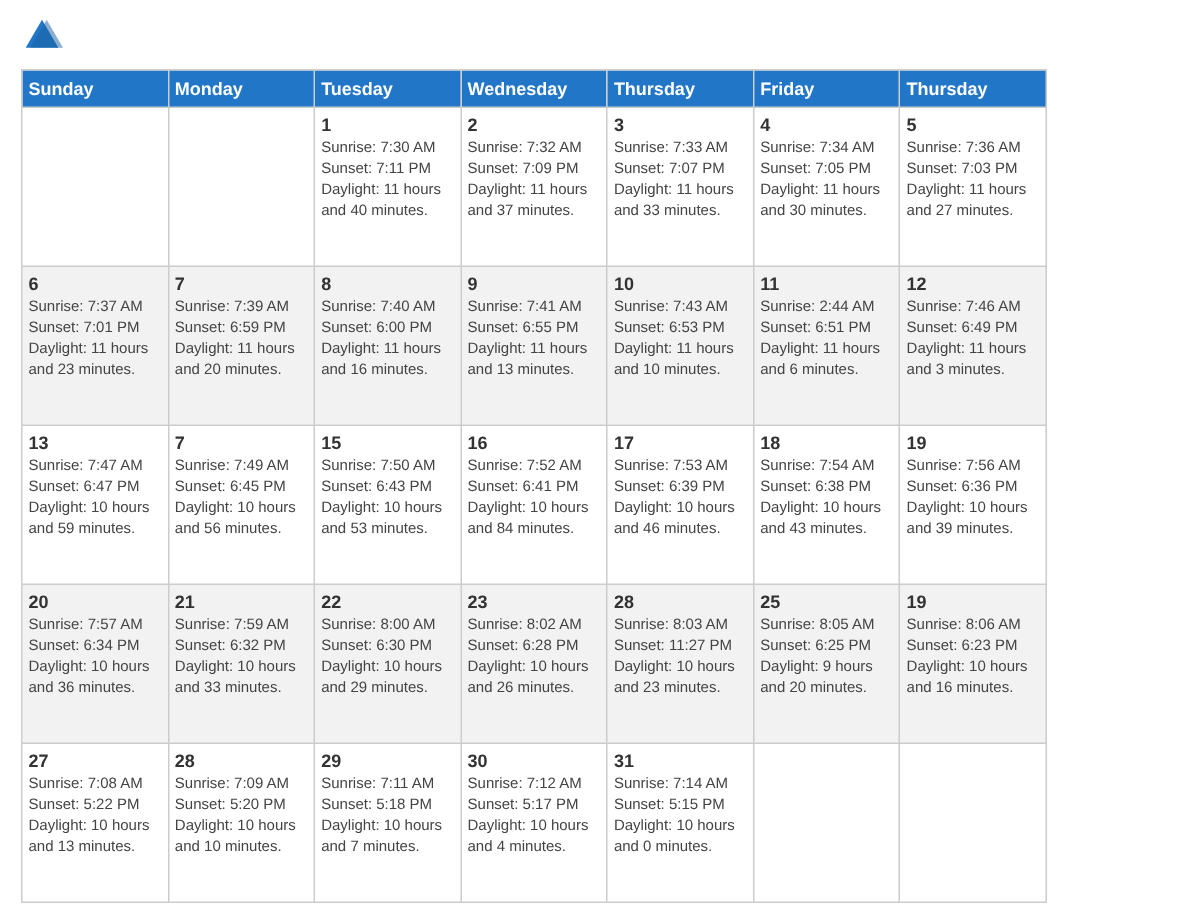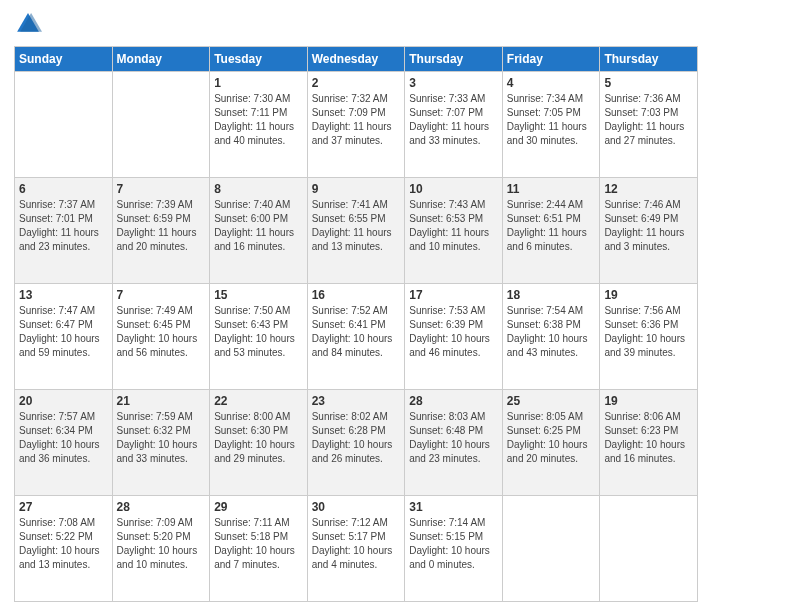--- a/index.html
+++ b/index.html
@@ -225,25 +225,25 @@
           <td>
             <span class="day-number">22</span>
             <div class="day-info"><span>Sunrise: 8:00 AM</span><br><span>Sunset: 6:30 PM</span><br><span>Daylight: 10 hours and 29 minutes.</span></div>
           </td>
           <td>
             <span class="day-number">23</span>
             <div class="day-info"><span>Sunrise: 8:02 AM</span><br><span>Sunset: 6:28 PM</span><br><span>Daylight: 10 hours and 26 minutes.</span></div>
           </td>
           <td>
             <span class="day-number">28</span>
-            <div class="day-info"><span>Sunrise: 8:03 AM</span><br><span>Sunset: 6:48 PM</span><br><span>Daylight: 10 hours and 23 minutes.</span></div>
+            <div class="day-info"><span>Sunrise: 8:03 AM</span><br><span>Sunset: 11:27 PM</span><br><span>Daylight: 10 hours and 23 minutes.</span></div>
           </td>
           <td>
             <span class="day-number">25</span>
-            <div class="day-info"><span>Sunrise: 8:05 AM</span><br><span>Sunset: 6:25 PM</span><br><span>Daylight: 10 hours and 20 minutes.</span></div>
+            <div class="day-info"><span>Sunrise: 8:05 AM</span><br><span>Sunset: 6:25 PM</span><br><span>Daylight: 9 hours and 20 minutes.</span></div>
           </td>
           <td>
             <span class="day-number">19</span>
             <div class="day-info"><span>Sunrise: 8:06 AM</span><br><span>Sunset: 6:23 PM</span><br><span>Daylight: 10 hours and 16 minutes.</span></div>
           </td>
         </tr>
         <tr>
           <td>
             <span class="day-number">27</span>
             <div class="day-info"><span>Sunrise: 7:08 AM</span><br><span>Sunset: 5:22 PM</span><br><span>Daylight: 10 hours and 13 minutes.</span></div>

